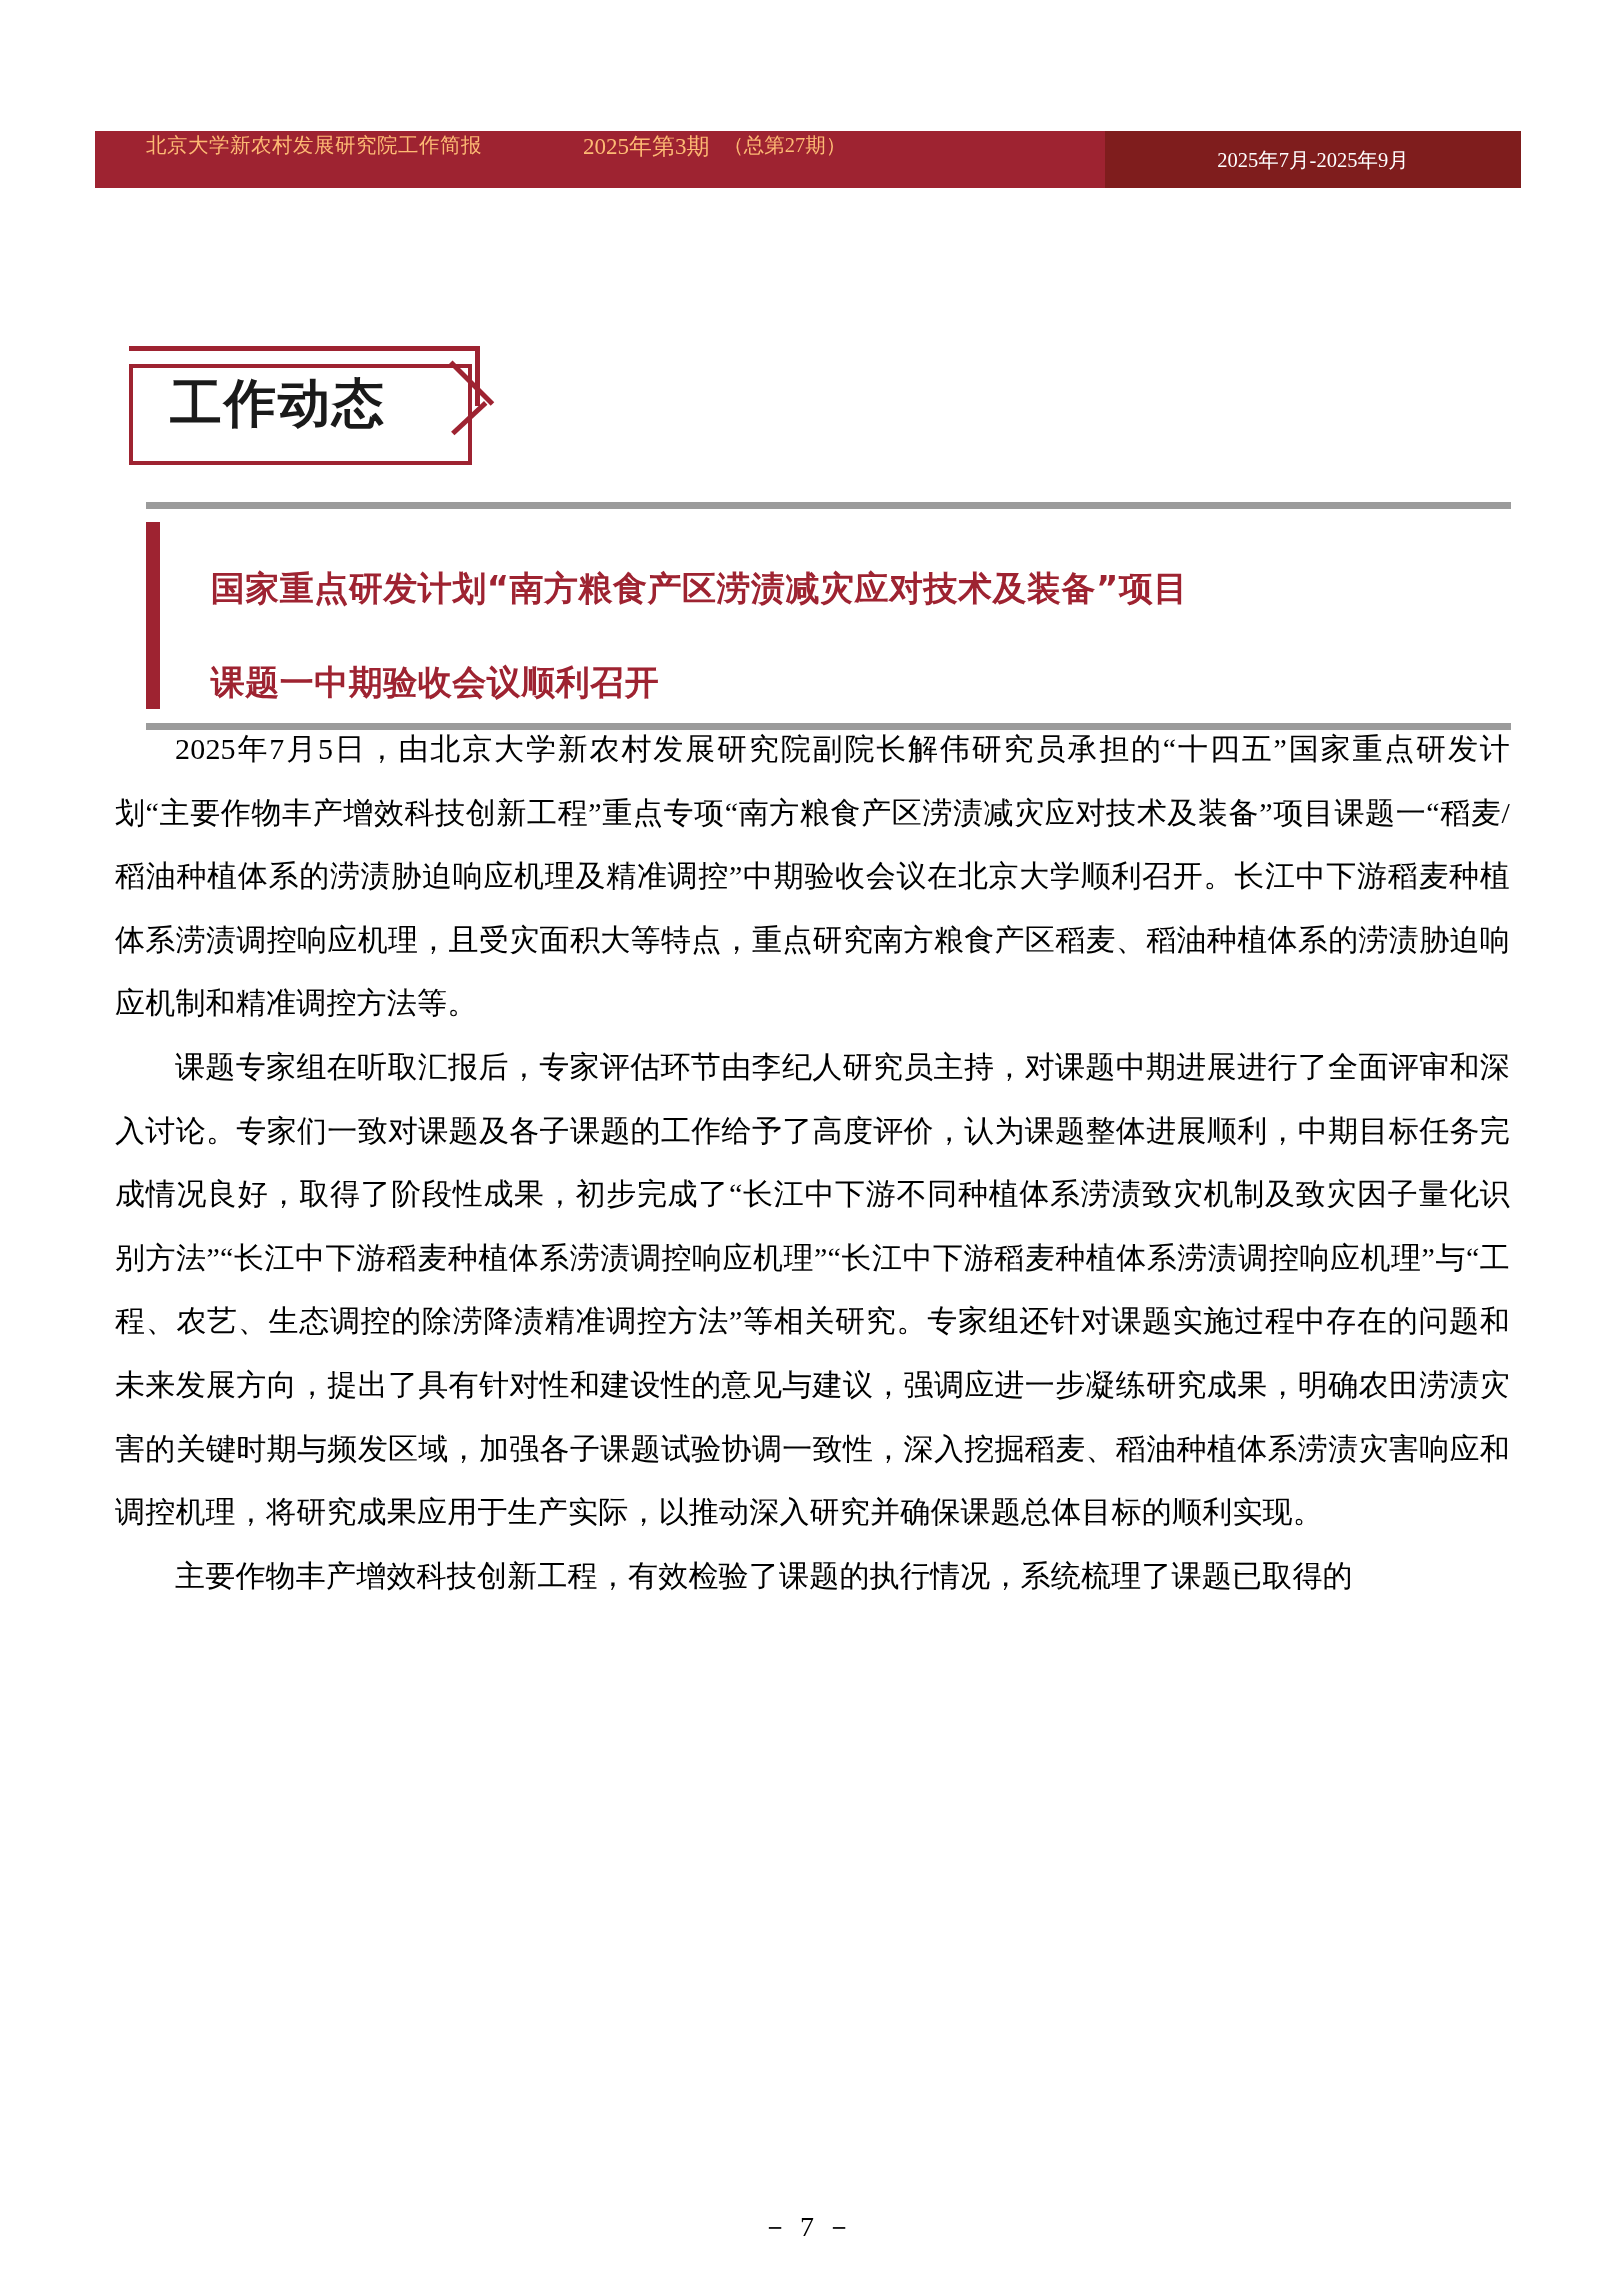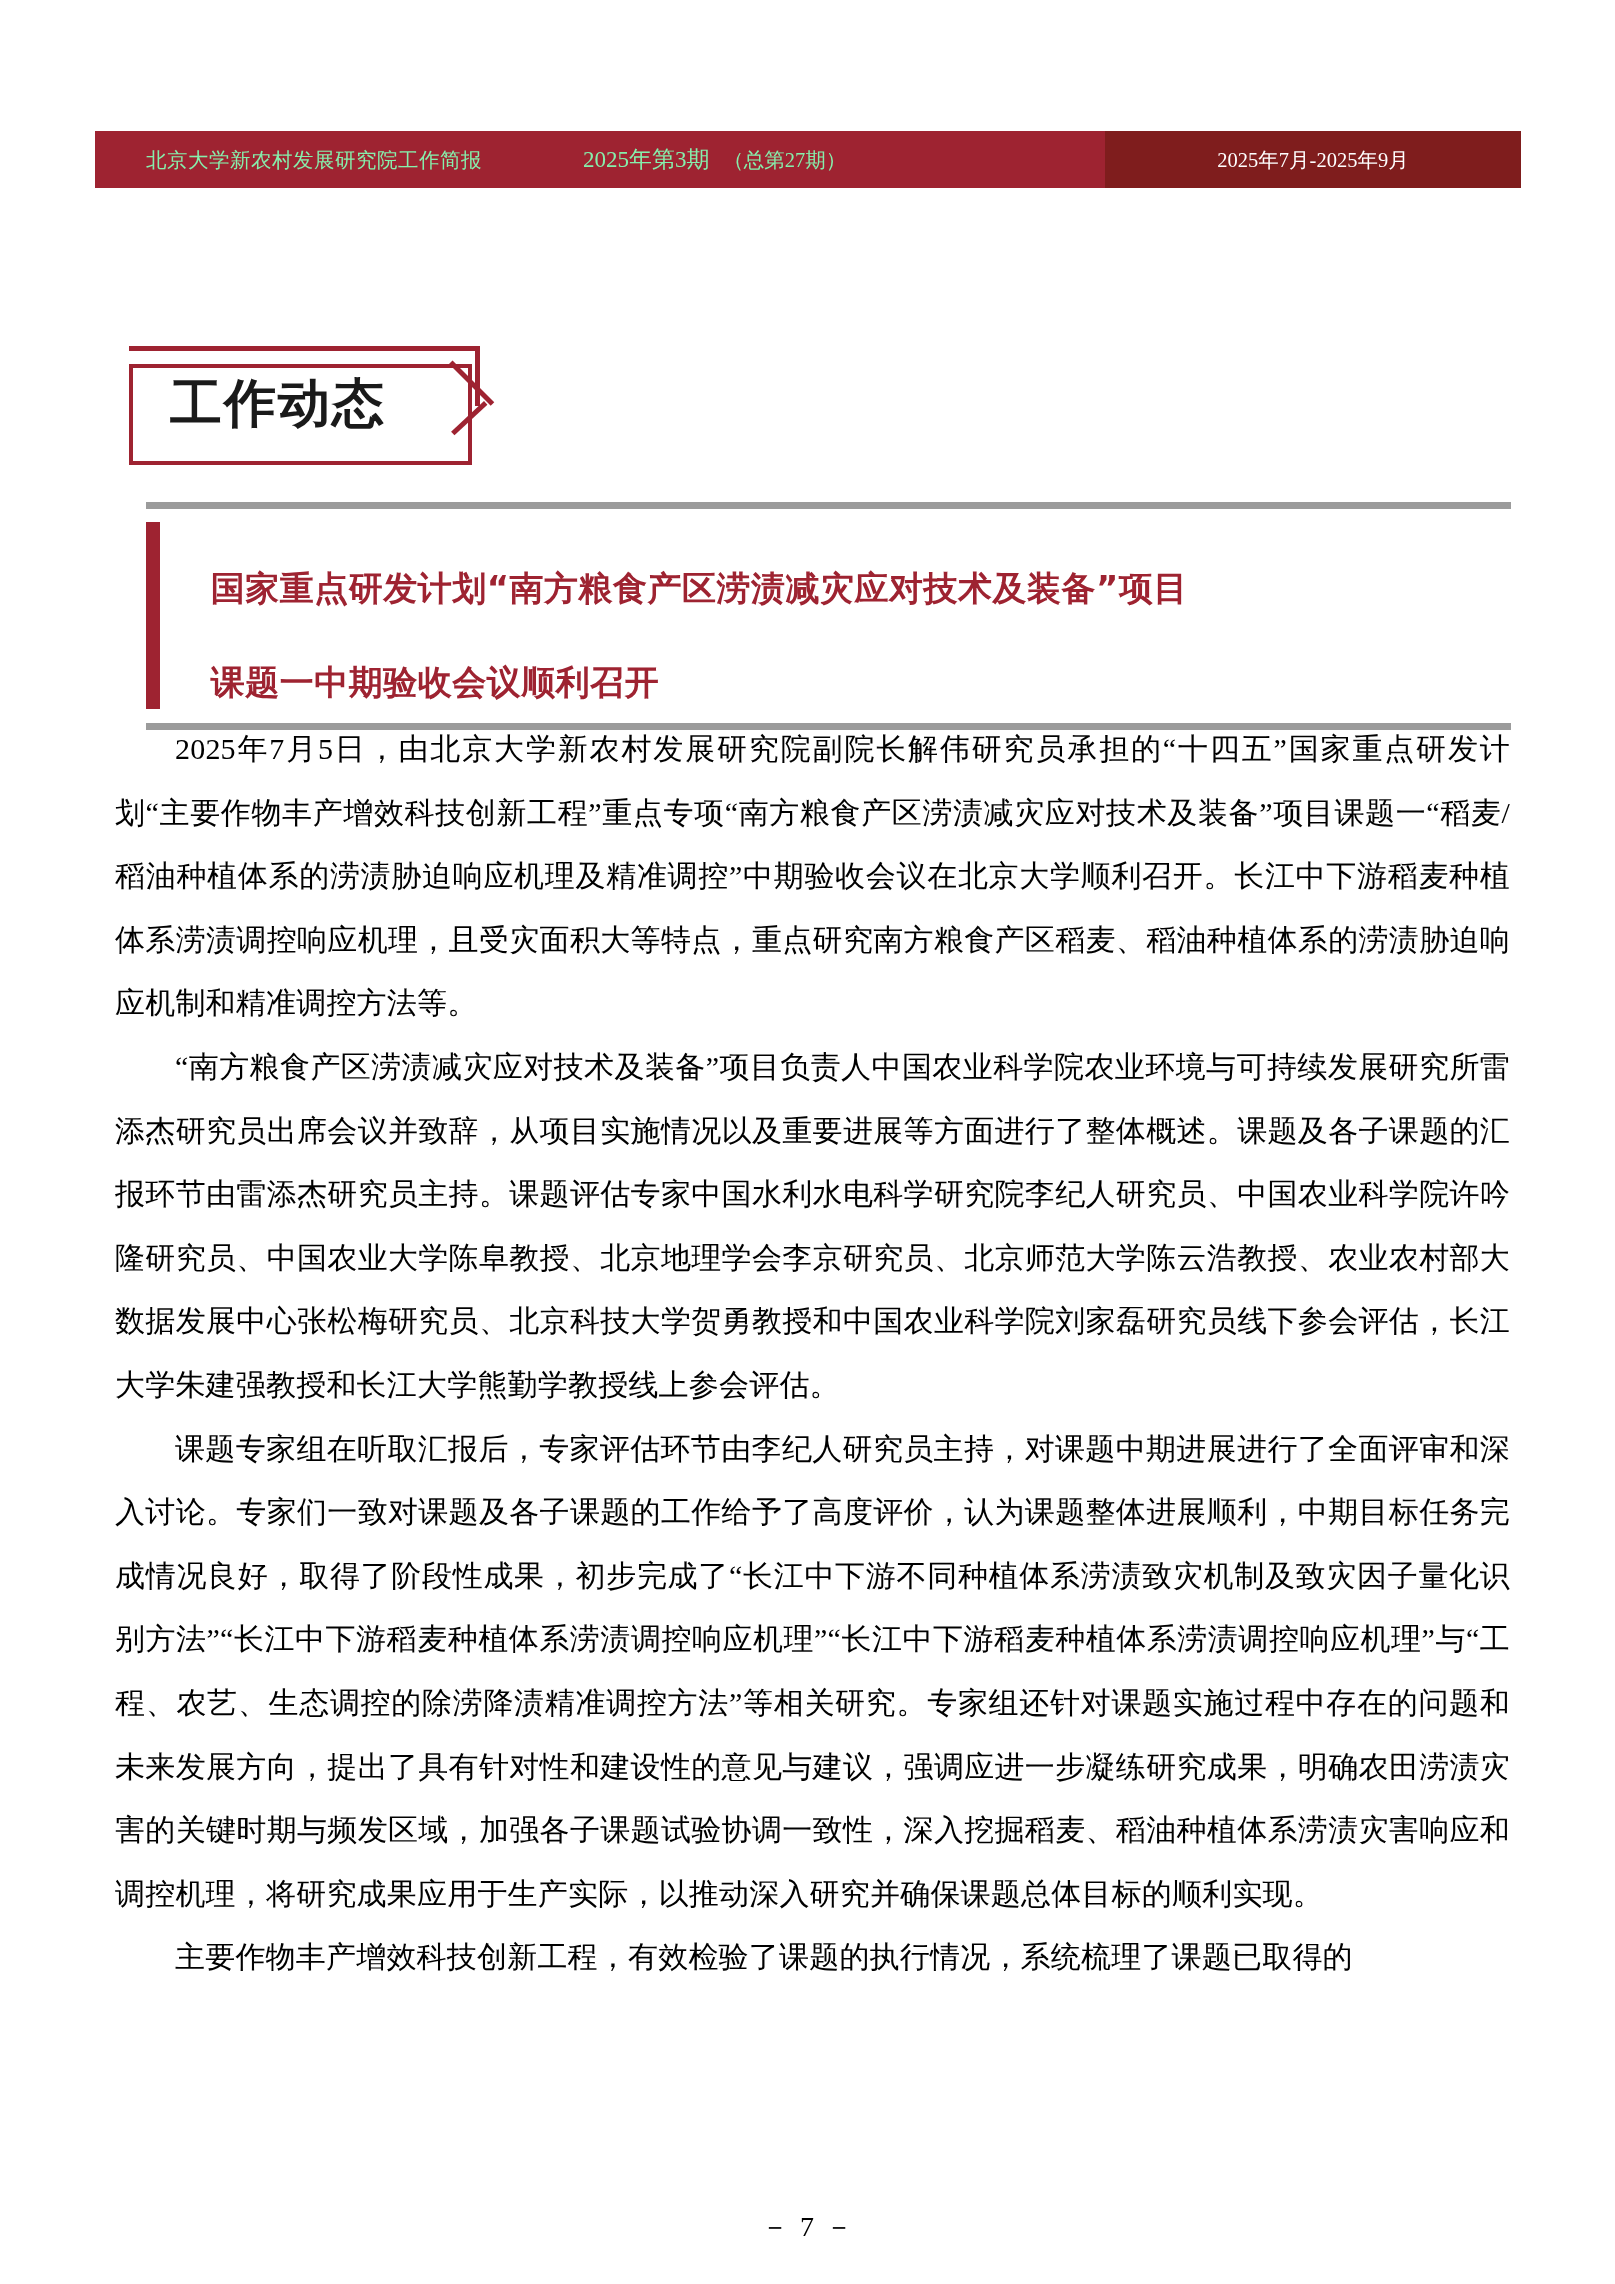--- a/index.html
+++ b/index.html
@@ -27,22 +27,21 @@
     top: 131px;
     width: 1426px;
     height: 57px;
     display: flex;
     align-items: stretch;
   }
   .header-red {
     flex: 0 0 1010px;
     background: #9e2331;
     display: flex;
-    align-items: center;
-    color: #86efac;
+    color: #fdba74;
   }
   .header-gray {
     flex: 1 1 auto;
     background: #7f1d1d;
     display: flex;
     align-items: center;
     justify-content: center;
     color: #ffffff;
   }
   .hdr-title {
@@ -232,21 +231,20 @@
       <div class="art-lines">
         <div class="art-line">国家重点研发计划“南方粮食产区涝渍减灾应对技术及装备”项目</div>
         <div class="art-line">课题一中期验收会议顺利召开</div>
       </div>
     </div>
     <div class="art-rule bottom"></div>
   </div>
 
   <div class="content">
     <p class="para">2025年7月5日，由北京大学新农村发展研究院副院长解伟研究员承担的“十四五”国家重点研发计划“主要作物丰产增效科技创新工程”重点专项“南方粮食产区涝渍减灾应对技术及装备”项目课题一“稻麦/稻油种植体系的涝渍胁迫响应机理及精准调控”中期验收会议在北京大学顺利召开。长江中下游稻麦种植体系涝渍调控响应机理，且受灾面积大等特点，重点研究南方粮食产区稻麦、稻油种植体系的涝渍胁迫响应机制和精准调控方法等。</p>
-    <p class="para">“南方粮食产区涝渍减灾应对技术及装备”项目负责人中国农业科学院农业环境与可持续发展研究所雷添杰研究员出席会议并致辞，从项目实施情况以及重要进展等方面进行了整体概述。课题及各子课题的汇报环节由雷添杰研究员主持。课题评估专家中国水利水电科学研究院李纪人研究员、中国农业科学院许吟隆研究员、中国农业大学陈阜教授、北京地理学会李京研究员、北京师范大学陈云浩教授、农业农村部大数据发展中心张松梅研究员、北京科技大学贺勇教授和中国农业科学院刘家磊研究员线下参会评估，长江大学朱建强教授和长江大学熊勤学教授线上参会评估。</p>
     <p class="para">课题专家组在听取汇报后，专家评估环节由李纪人研究员主持，对课题中期进展进行了全面评审和深入讨论。专家们一致对课题及各子课题的工作给予了高度评价，认为课题整体进展顺利，中期目标任务完成情况良好，取得了阶段性成果，初步完成了“长江中下游不同种植体系涝渍致灾机制及致灾因子量化识别方法”“长江中下游稻麦种植体系涝渍调控响应机理”“长江中下游稻麦种植体系涝渍调控响应机理”与“工程、农艺、生态调控的除涝降渍精准调控方法”等相关研究。专家组还针对课题实施过程中存在的问题和未来发展方向，提出了具有针对性和建设性的意见与建议，强调应进一步凝练研究成果，明确农田涝渍灾害的关键时期与频发区域，加强各子课题试验协调一致性，深入挖掘稻麦、稻油种植体系涝渍灾害响应和调控机理，将研究成果应用于生产实际，以推动深入研究并确保课题总体目标的顺利实现。</p>
     <p class="para">主要作物丰产增效科技创新工程，有效检验了课题的执行情况，系统梳理了课题已取得的</p>
   </div>
 
   <div class="footer">
     <span>－ 7 －</span>
   </div>
 
 </div>
 

